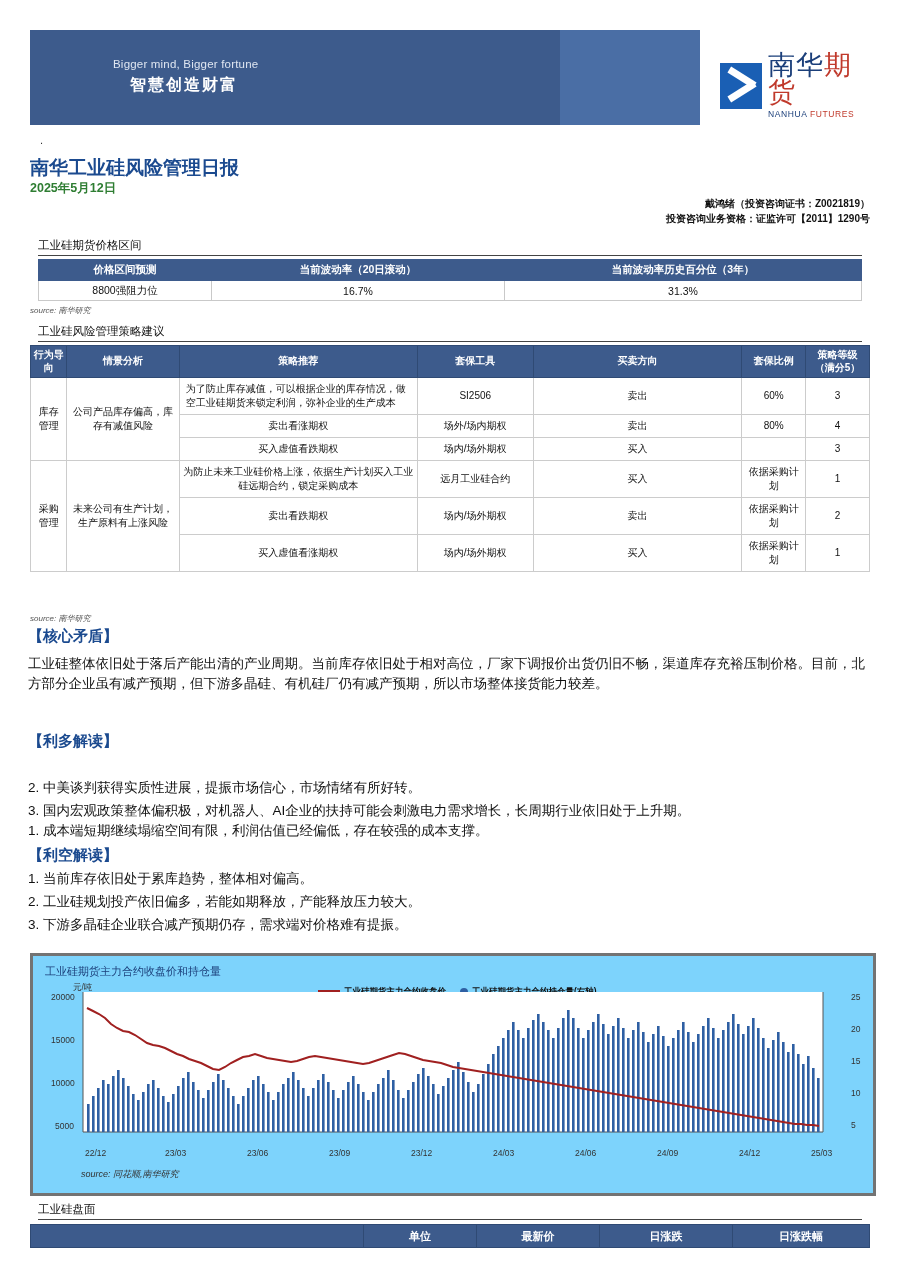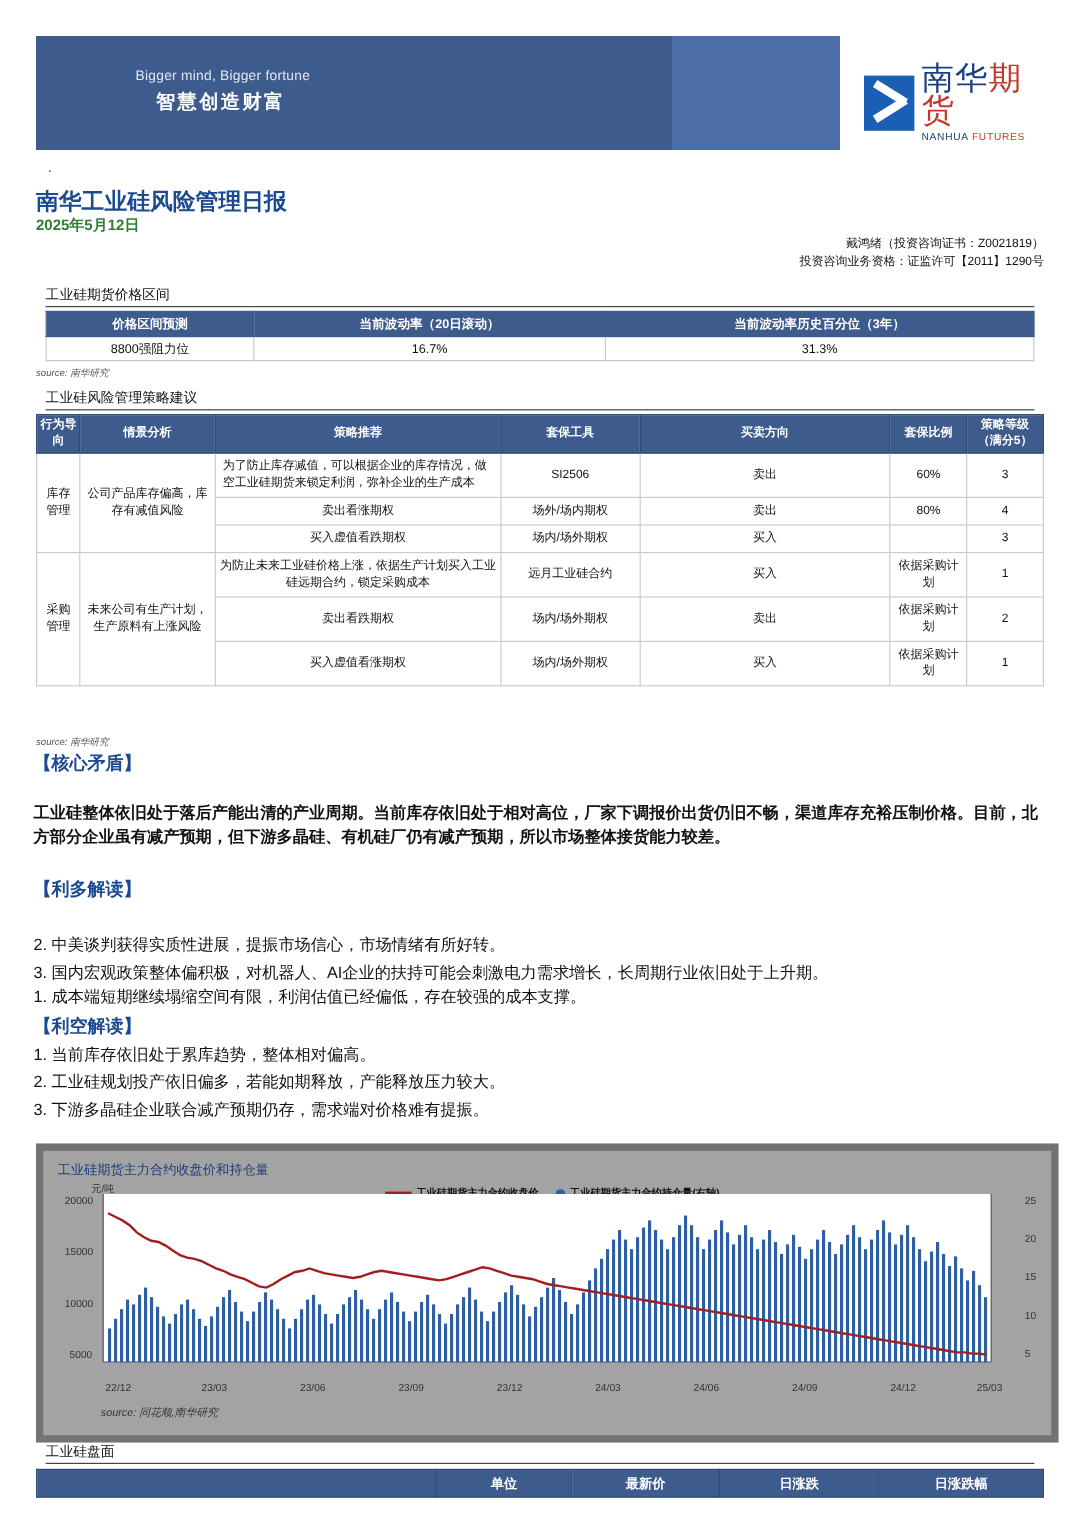--- a/index.html
+++ b/index.html
@@ -23,21 +23,21 @@
   .logo-mark:after{content:"";position:absolute;left:7px;top:25px;width:30px;height:7px;background:#fff;transform:rotate(-32deg);}
   .logo-cn{font-size:27px;font-weight:normal;color:#1b3f7a;letter-spacing:1px;line-height:1;}
   .logo-cn .red{color:#c0392b;}
   .logo-en{font-size:8.5px;color:#1b3f7a;letter-spacing:.6px;margin-top:3px;}
   .logo-en .red{color:#c0392b;}
   .dot-mark{position:absolute;left:40px;top:134px;font-size:11px;color:#333;}
 
   
   .doc-title{position:absolute;left:30px;top:155px;font-size:19px;font-weight:bold;color:#1b4a8f;}
   .doc-date{position:absolute;left:30px;top:180px;font-size:12.5px;font-weight:bold;color:#2e7d32;}
-  .author-line{position:absolute;right:30px;top:196px;text-align:right;font-size:10px;font-weight:normal;color:#111;line-height:1.5;}
+  .author-line{position:absolute;right:30px;top:196px;text-align:right;font-size:10px;font-weight:bold;color:#111;line-height:1.5;}
 
   
   .cap{position:absolute;font-size:11.5px;color:#111;}
   .cap-underline{border-bottom:1px solid #444;padding-bottom:2px;}
 
   
   table{border-collapse:collapse;position:absolute;font-size:10.5px;}
   .t1{left:38px;top:259px;width:824px;}
   .t1 th{background:#3d5b8c;color:#fff;font-weight:bold;height:18px;border:1px solid #3d5b8c;font-size:10.5px;}
   .t1 td{height:17px;text-align:center;border:1px solid #c9c9c9;background:#fff;}
@@ -45,21 +45,21 @@
 
   .t2{left:30px;top:345px;width:840px;}
   .t2 th{background:#3d5b8c;color:#fff;font-weight:bold;border:1px solid #2f4a74;padding:3px 2px;font-size:10px;line-height:1.25;}
   .t2 td{border:1px solid #cccccc;text-align:center;padding:4px 3px;font-size:10px;line-height:1.4;color:#111;}
 
   
   .hd{position:absolute;left:28px;font-size:15px;font-weight:bold;color:#1b4a8f;}
   .para{position:absolute;left:28px;width:845px;font-size:13.5px;line-height:1.45;color:#111;}
 
   
-  .chart-panel{position:absolute;left:30px;top:953px;width:840px;height:237px;background:#a3a3a3;border:6px solid #737373;text-align:right;}
+  .chart-panel{position:absolute;left:30px;top:953px;width:840px;height:237px;background:#7dd3fc;border:3px solid #737373;text-align:right;}
   .chart-title{position:absolute;left:12px;top:8px;font-size:11px;color:#1b3f7a;}
   .chart-area{position:absolute;left:12px;top:28px;width:816px;height:160px;}
   .axis-unit{position:absolute;left:40px;top:26px;font-size:8.5px;color:#333;}
   .legend{position:absolute;left:285px;top:30px;display:flex;gap:14px;align-items:center;font-size:8.5px;font-weight:bold;color:#111;}
   .lg-line{display:inline-block;width:22px;height:3px;background:#a02020;margin-right:4px;vertical-align:middle;}
   .lg-dot{display:inline-block;width:8px;height:8px;border-radius:50%;background:#2e5fa3;margin-right:4px;vertical-align:middle;}
   .chart-src{position:absolute;left:48px;top:212px;font-size:9px;color:#333;font-style:italic;}
   .ytick{position:absolute;font-size:8.5px;color:#333;}
   .xtick{position:absolute;font-size:8.5px;color:#333;}
 
@@ -171,21 +171,21 @@
       <td>场内/场外期权</td>
       <td>买入</td>
       <td>依据采购计划</td>
       <td>1</td>
     </tr>
   </tbody>
     </table>
   <div class="src" style="left:30px;top:613px;">source: 南华研究</div>
 
   <div class="hd" style="top:627px;">【核心矛盾】</div>
-  <div class="para" style="top:668px;font-weight:bold;">工业硅整体依旧处于落后产能出清的产业周期。当前库存依旧处于相对高位，厂家下调报价出货仍旧不畅，渠道库存充裕压制价格。目前，北方部分企业虽有减产预期，但下游多晶硅、有机硅厂仍有减产预期，所以市场整体接货能力较差。</div>
+  <div class="para" style="top:654px;">工业硅整体依旧处于落后产能出清的产业周期。当前库存依旧处于相对高位，厂家下调报价出货仍旧不畅，渠道库存充裕压制价格。目前，北方部分企业虽有减产预期，但下游多晶硅、有机硅厂仍有减产预期，所以市场整体接货能力较差。</div>
 
   <div class="hd" style="top:732px;">【利多解读】</div>
   <div class="para" style="top:793px;margin-top:28px;">1. 成本端短期继续塌缩空间有限，利润估值已经偏低，存在较强的成本支撑。</div>
   <div class="para" style="top:778px;">2. 中美谈判获得实质性进展，提振市场信心，市场情绪有所好转。</div>
   <div class="para" style="top:801px;">3. 国内宏观政策整体偏积极，对机器人、AI企业的扶持可能会刺激电力需求增长，长周期行业依旧处于上升期。</div>
 
   <div class="hd" style="top:846px;">【利空解读】</div>
   <div class="para" style="top:869px;">1. 当前库存依旧处于累库趋势，整体相对偏高。</div>
   <div class="para" style="top:892px;">2. 工业硅规划投产依旧偏多，若能如期释放，产能释放压力较大。</div>
   <div class="para" style="top:915px;">3. 下游多晶硅企业联合减产预期仍存，需求端对价格难有提振。</div>

